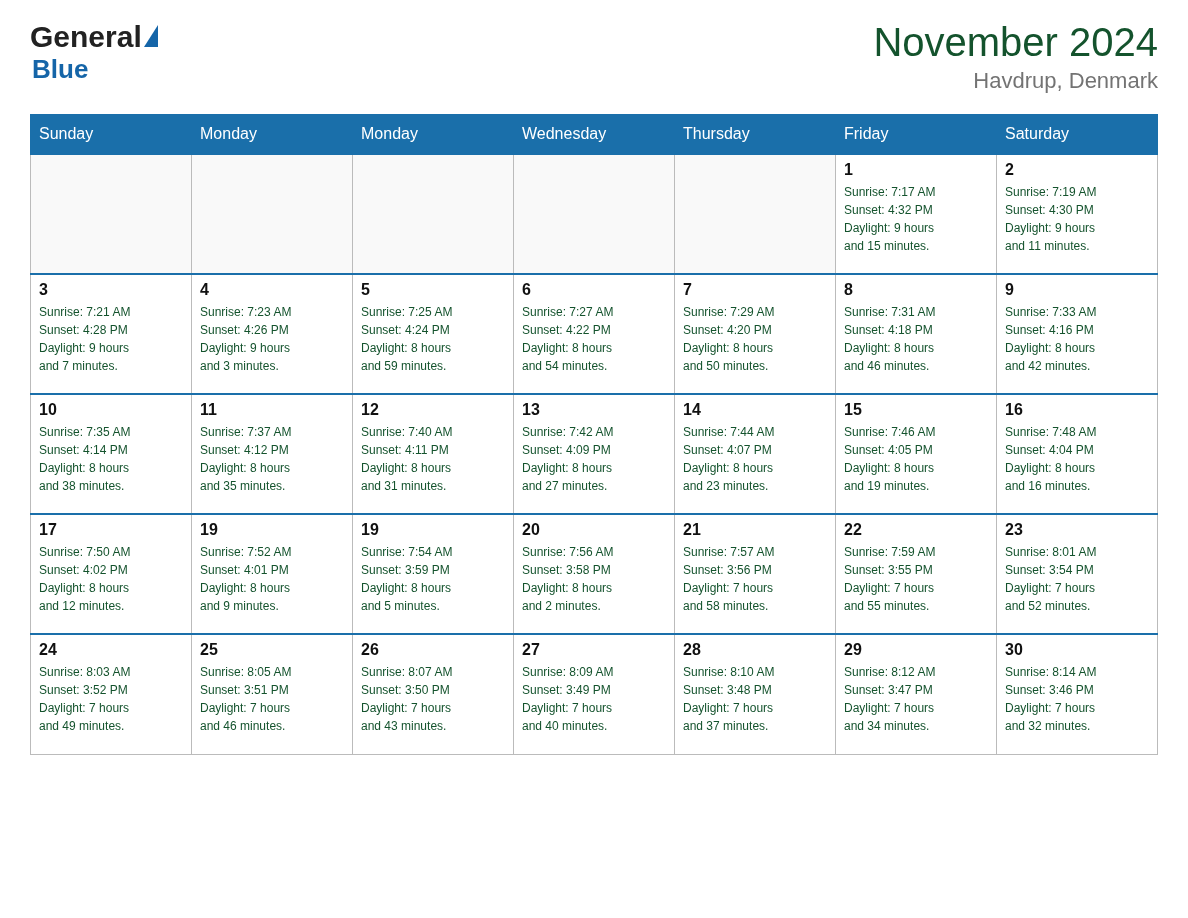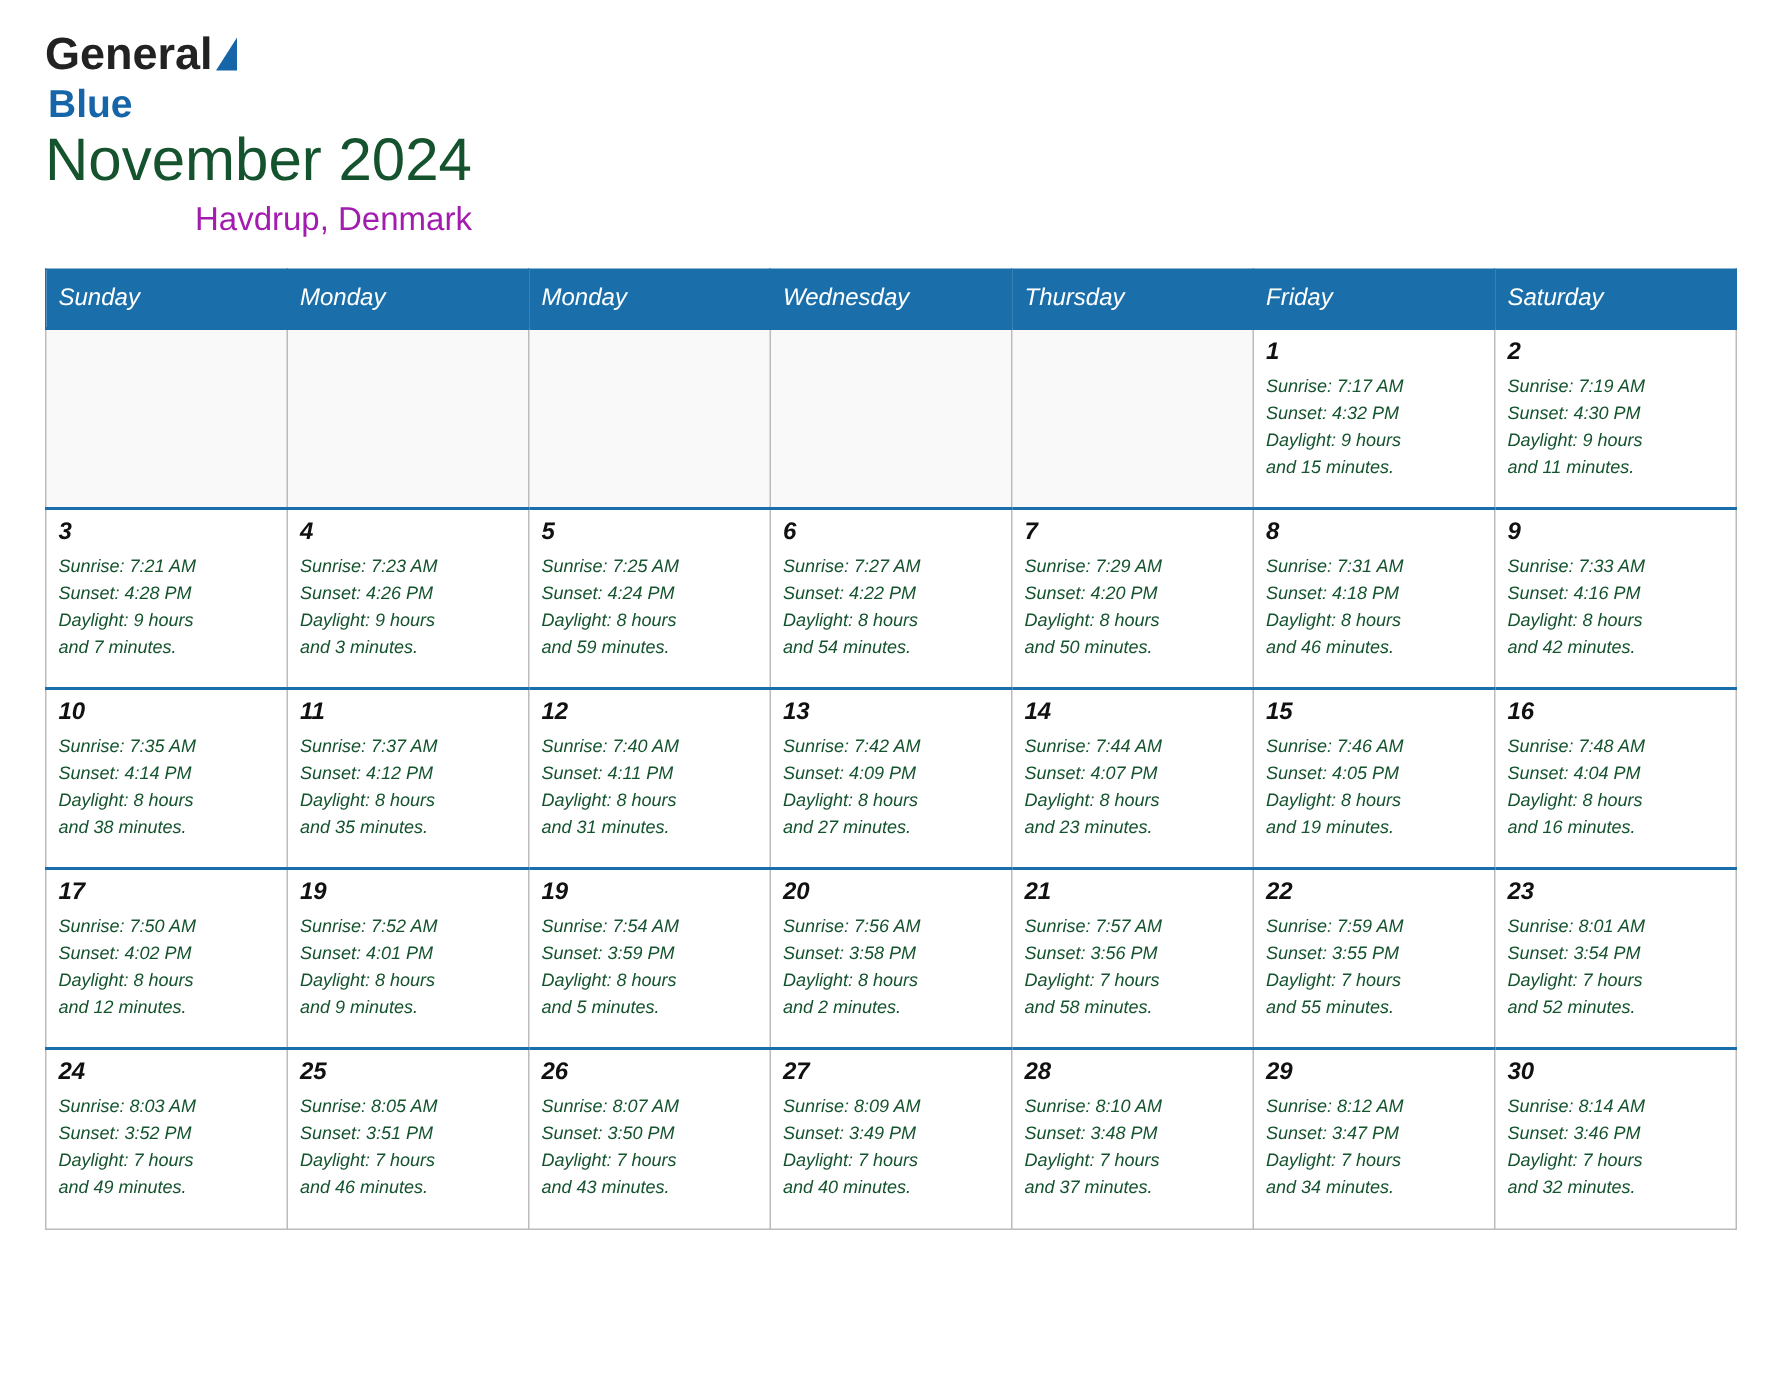--- a/index.html
+++ b/index.html
@@ -9,21 +9,20 @@
       color: #333;
       padding: 20px 30px;
       width: 1188px;
       min-height: 918px;
     }
     .header-area {
       display: flex;
       justify-content: space-between;
       align-items: flex-start;
       margin-bottom: 20px;
-      flex-direction: column;
     }
     .logo {
       display: flex;
       flex-direction: column;
       align-items: flex-start;
     }
     .logo-line {
       display: flex;
       align-items: center;
     }
@@ -31,28 +30,27 @@
       text-align: right;
     }
     .month-year {
       font-size: 40px;
       font-weight: normal;
       color: #14532d;
       line-height: 1.1;
     }
     .location {
       font-size: 22px;
-      color: #a21caf;
+      color: #737373;
       margin-top: 4px;
     }
     .calendar-table {
       width: 100%;
       border-collapse: collapse;
       border: 1px solid #999;
-      font-style: italic;
     }
     .calendar-table th {
       background-color: #1a6faa;
       color: #fff;
       font-size: 16px;
       font-weight: normal;
       padding: 10px 8px;
       text-align: left;
       border: 1px solid #1a6faa;
     }

